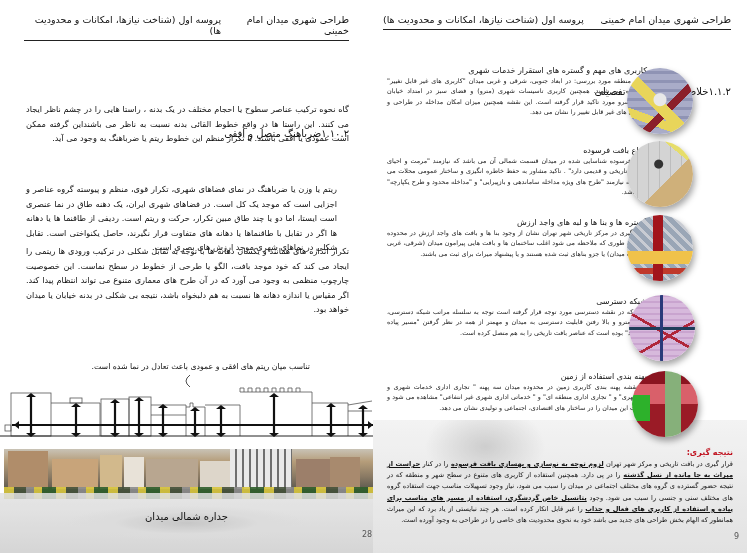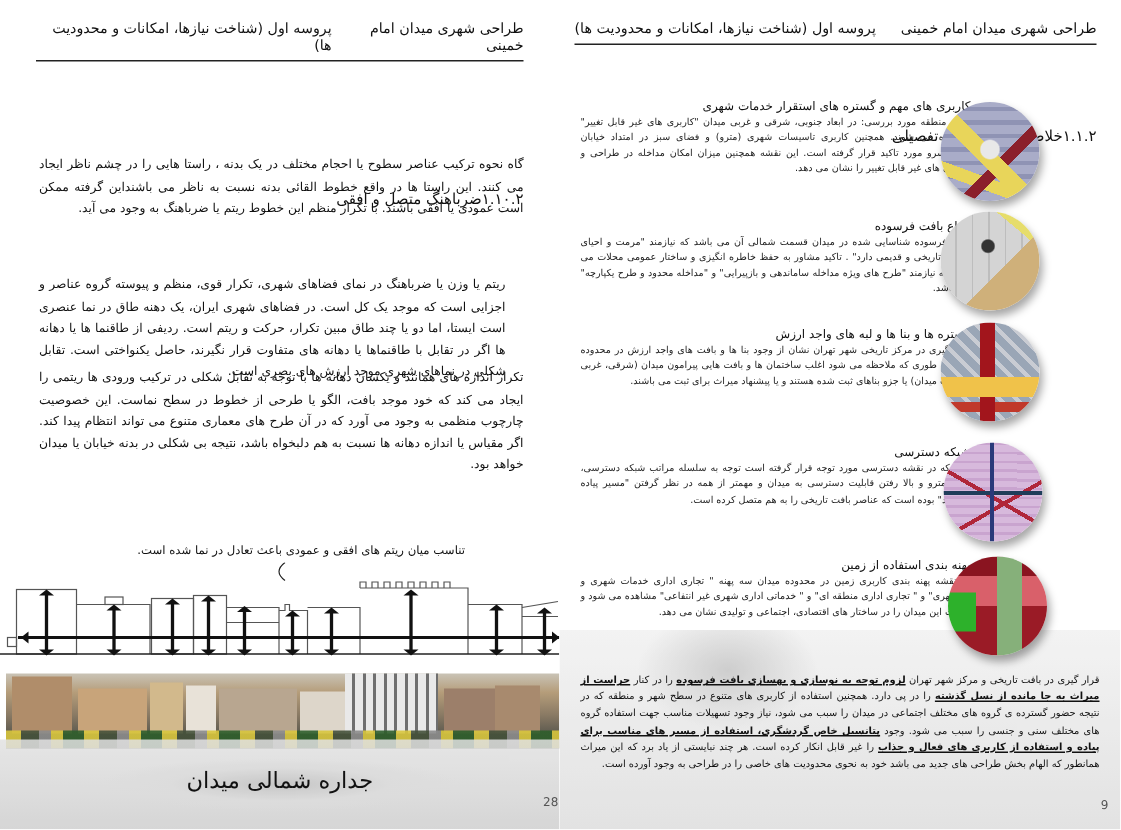--- a/index.html
+++ b/index.html
@@ -47,21 +47,21 @@
   .photo-strip .cars { position: absolute; bottom: 0; left: 0; right: 0; height: 12px;
     background: repeating-linear-gradient(90deg, #d8c63d 0 10px, #44513a 10px 22px, #8b8b8b 22px 30px, #d8c63d 30px 38px, #2e5e2b 38px 52px); opacity: .9; }
 
   .bg-photo {
     position: absolute; left: 0; right: 0; bottom: 0; height: 60px;
     background:
       radial-gradient(ellipse 120px 18px at 50% 50%, #bdbdbd 0%, #d6d6d6 60%, transparent 100%),
       linear-gradient(180deg, #e2e2e2, #cfcfcf);
     opacity: .85;
   }
-  .photo-caption { position: absolute; top: 511px; left: 0; right: 0; text-align: center; direction: rtl; font-size: 15px; }
+  .photo-caption { position: absolute; top: 511px; left: 0; right: 0; text-align: center; direction: rtl; font-size: 10px; }
   .page-num { position: absolute; font-size: 8px; color: #555; text-align: center; }
   .l-num { left: 362px; bottom: 14px; }
   .r-num { right: 8px; bottom: 12px; }
 
   
   .r-title { top: 38px; right: 16px; }
   .topic { position: absolute; left: 14px; width: 260px; direction: rtl; }
   .topic .t-head { font-size: 8px; margin-bottom: 1px; }
   .topic .t-body { font-size: 6.4px; line-height: 10.3px; text-align: justify; color: #1a1a1a; }
   .topic-1 { top: 66px; }
@@ -252,20 +252,21 @@
       <div class="t-body">در نقشه پهنه بندی کاربری زمین در محدوده میدان سه پهنه " تجاری اداری خدمات شهری و فراشهری" و " تجاری اداری منطقه ای" و " خدماتی اداری شهری غیر انتفاعی" مشاهده می شود و اهمیت این میدان را در ساختار های اقتصادی، اجتماعی و تولیدی نشان می دهد.</div>
     </div>
 
     <div class="thumb thumb-1" style="left:254px"></div>
     <div class="thumb thumb-2" style="left:254px"></div>
     <div class="thumb thumb-3" style="left:254px"></div>
     <div class="thumb thumb-4" style="left:256px"></div>
     <div class="thumb thumb-5" style="left:259px"></div>
 
     <div class="result-block">
+      <div class="result-title" style="color: rgb(192, 18, 31);">نتیجه گیری:</div>
       <div class="result-text">
         <span>قرار گیری در بافت تاریخی و مرکز شهر تهران </span><u>لزوم توجه به نوسازی و بهسازی بافت فرسوده</u><span> را در کنار </span><u>حراست از میراث به جا مانده از نسل گذشته</u><span> را در پی دارد. همچنین استفاده از کاربری های متنوع در سطح شهر و منطقه که در نتیجه حضور گسترده ی گروه های مختلف اجتماعی در میدان را سبب می شود، نیاز وجود تسهیلات مناسب جهت استفاده گروه های مختلف سنی و جنسی را سبب می شود. وجود </span><u>پتانسیل خاص گردشگری، استفاده از مسیر های مناسب برای پیاده و استفاده از کاربری های فعال و جذاب</u><span> را غیر قابل انکار کرده است. هر چند نبایستی از یاد برد که این میراث همانطور که الهام بخش طراحی های جدید می باشد خود به نحوی محدودیت های خاصی را در طراحی به وجود آورده است.</span>
       </div>
     </div>
 
     <div class="page-num r-num">9</div>
   </div>
 </div>
 
 </body></html>

